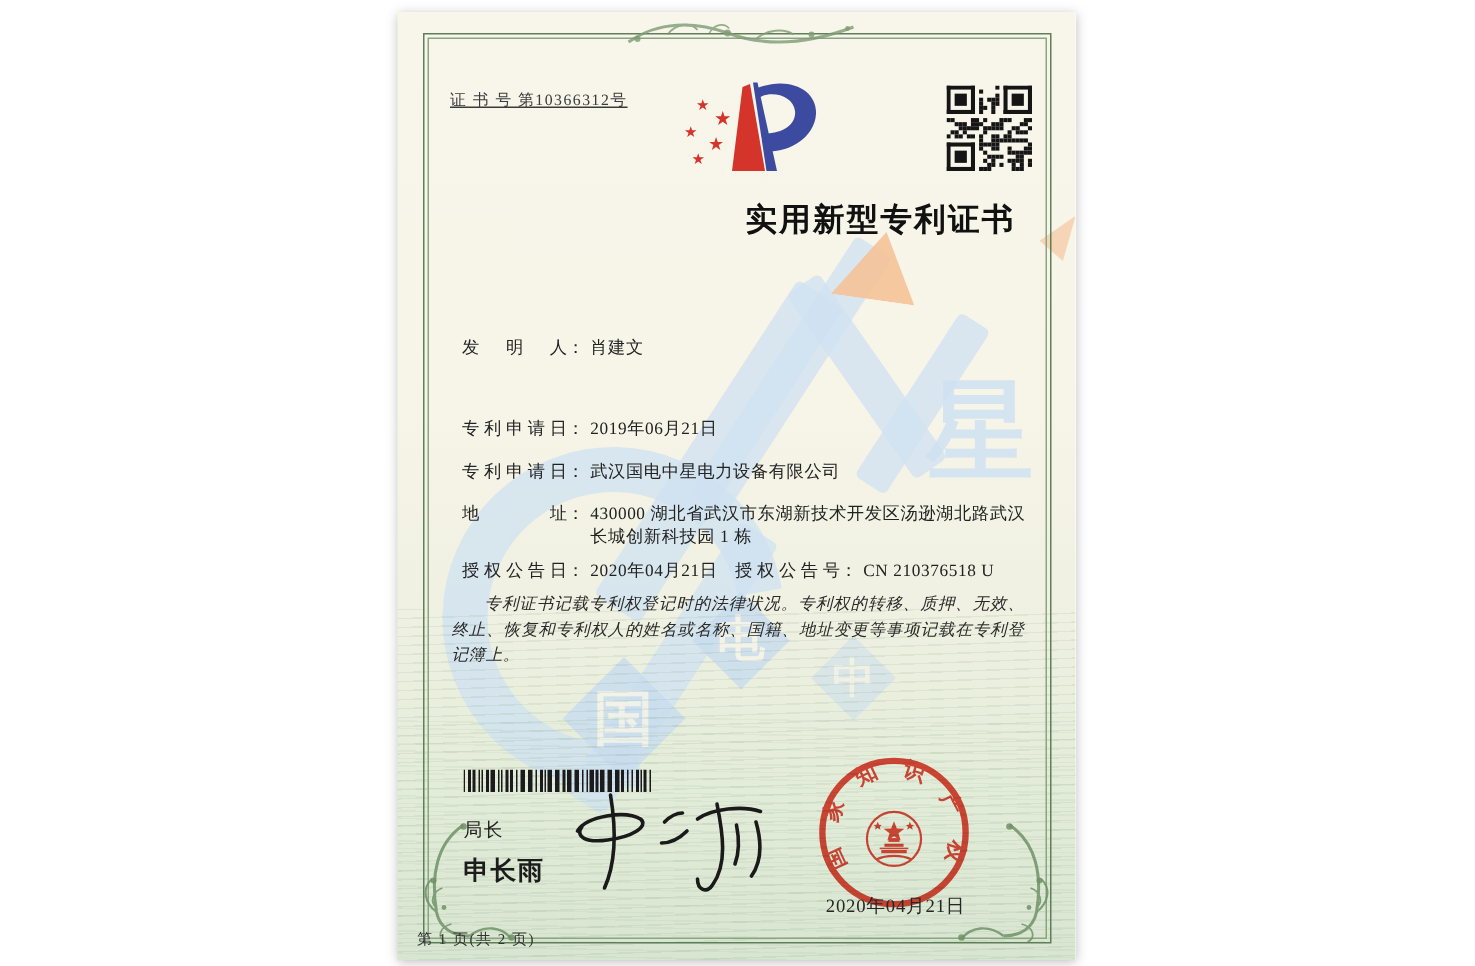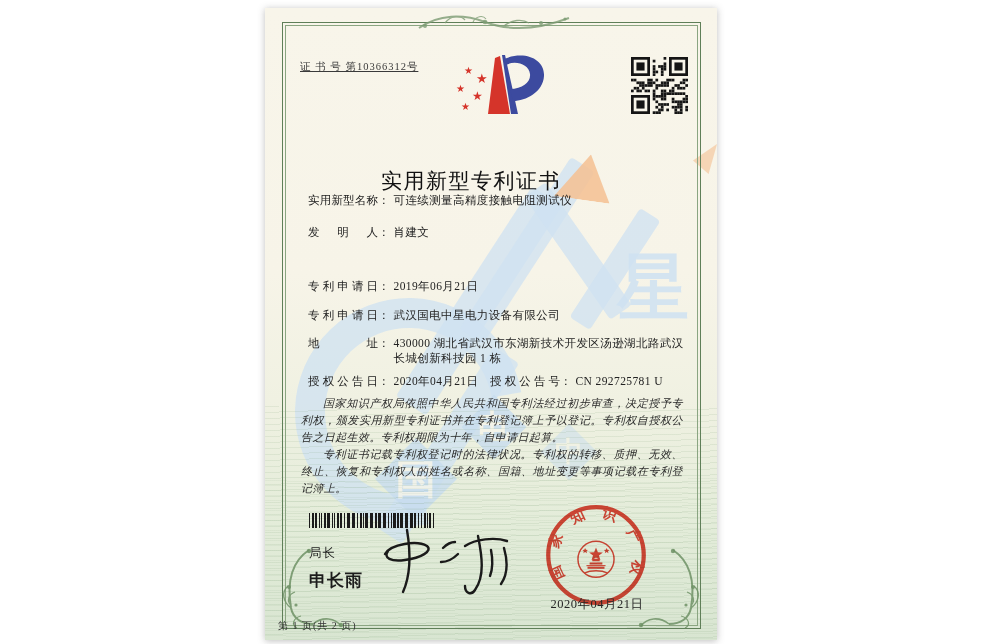--- a/index.html
+++ b/index.html
@@ -27,22 +27,22 @@
   .wm-diamond span{transform:rotate(-45deg);color:#f6f4ea;font-weight:bold;
     font-family:"Liberation Sans","DejaVu Sans",sans-serif;}
   .wm-star{position:absolute;color:#cfe2f2;font-weight:bold;opacity:.85;
     font-family:"Liberation Sans","DejaVu Sans",sans-serif;}
   .wm-tri{position:absolute;background:#f4bf92;opacity:.85;}
   
   .certno{position:absolute;left:35px;top:52px;font-size:10.5px;letter-spacing:1px;color:#3a3a3a;z-index:4;text-decoration:underline;}
   .logo{position:absolute;left:183px;top:42px;width:102px;height:82px;z-index:4;}
   .logo .star{position:absolute;color:#d5342a;line-height:1;}
   .qr{position:absolute;left:366px;top:49px;width:57px;height:57px;z-index:4;}
-  .title{position:absolute;left:0;right:40px;top:124px;text-align:center;z-index:4;
-    font-size:21px;font-weight:normal;letter-spacing:1.5px;color:#111;margin-top:35px;}
+  .title{position:absolute;left:0;right:40px;top:124px;text-align:right;z-index:4;
+    font-size:21px;font-weight:bold;letter-spacing:1.5px;color:#111;}
   
   .frow{position:absolute;left:43px;right:20px;font-size:11.5px;z-index:4;line-height:15px;color:#222;}
   .flabel{display:inline-block;width:70px;text-align:justify;text-align-last:justify;vertical-align:top;}
   .fcolon{margin-right:4px;vertical-align:top;}
   .fvalue{display:inline-block;vertical-align:top;white-space:pre-line;max-width:300px;letter-spacing:.4px;}
   .grant-col2{position:absolute;left:182px;top:0;}
   
   .bodytext{position:absolute;left:36px;width:382px;top:387px;z-index:4;
     font-style:italic;font-size:11px;line-height:17px;letter-spacing:.4px;color:#2a2a2a;text-align:justify;}
   .bodytext p{margin:0;text-indent:2em;}
@@ -285,47 +285,43 @@
         <rect x="21.71" y="54.29" width="2.71" height="2.71" fill="#151515"></rect>
         <rect x="24.43" y="54.29" width="2.71" height="2.71" fill="#151515"></rect>
         <rect x="27.14" y="54.29" width="2.71" height="2.71" fill="#151515"></rect>
         <rect x="43.43" y="54.29" width="2.71" height="2.71" fill="#151515"></rect>
         <rect x="46.14" y="54.29" width="2.71" height="2.71" fill="#151515"></rect>
         <rect x="48.86" y="54.29" width="2.71" height="2.71" fill="#151515"></rect>
       </svg>
 
     <div class="title">实用新型专利证书</div>
 
-    <div class="frow" style="top:185px;">
-      <span class="flabel">实用新型名称</span><span class="fcolon">：</span><span class="fvalue">可连续测量高精度接触电阻测试仪</span>
-    </div>
     <div class="frow" style="top:217px;">
       <span class="flabel">发明人</span><span class="fcolon">：</span><span class="fvalue">肖建文</span>
     </div>
     <div class="frow" style="top:271px;">
       <span class="flabel">专利申请日</span><span class="fcolon">：</span><span class="fvalue">2019年06月21日</span>
     </div>
     <div class="frow" style="top:300px;">
       <span class="flabel">专利申请日</span><span class="fcolon">：</span><span class="fvalue">武汉国电中星电力设备有限公司</span>
     </div>
     <div class="frow" style="top:328px;">
       <span class="flabel">地址</span><span class="fcolon">：</span><span class="fvalue">430000 湖北省武汉市东湖新技术开发区汤逊湖北路武汉
 长城创新科技园 1 栋</span>
     </div>
     <div class="frow" style="top:366px;">
       <span>
         <span class="flabel">授权公告日</span><span class="fcolon">：</span><span class="fvalue">2020年04月21日</span>
       </span>
       <span class="grant-col2">
-        <span class="flabel">授权公告号</span><span class="fcolon">：</span><span class="fvalue">CN 292725781 U</span>
+        <span class="flabel">授权公告号</span><span class="fcolon">：</span><span class="fvalue">CN 210376518 U</span>
       </span>
     </div>
 
     <div class="bodytext">
-      <p>国家知识产权局依照中华人民共和国专利法经过初步审查，决定授予专利权，颁发实用新型专利证书并在专利登记簿上予以登记。专利权自授权公告之日起生效。专利权期限为十年，自申请日起算。</p>
       <p>专利证书记载专利权登记时的法律状况。专利权的转移、质押、无效、终止、恢复和专利权人的姓名或名称、国籍、地址变更等事项记载在专利登记簿上。</p>
     </div>
 
     <svg id="barcode" class="barcode" viewBox="0 0 127 15" preserveAspectRatio="none">
         <rect x="0" y="0" width="1" height="15" fill="#1b1b1b"></rect>
         <rect x="3" y="0" width="2" height="15" fill="#1b1b1b"></rect>
         <rect x="6" y="0" width="2" height="15" fill="#1b1b1b"></rect>
         <rect x="10" y="0" width="1" height="15" fill="#1b1b1b"></rect>
         <rect x="12" y="0" width="1" height="15" fill="#1b1b1b"></rect>
         <rect x="15" y="0" width="2" height="15" fill="#1b1b1b"></rect>

